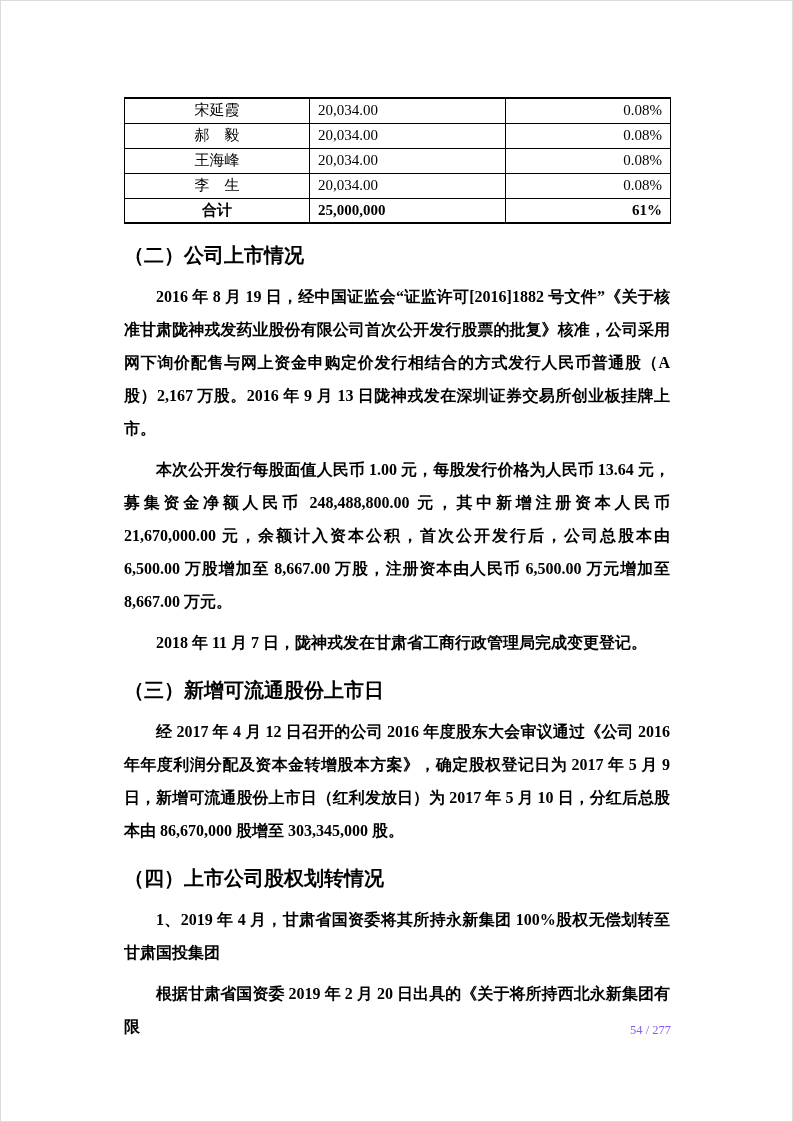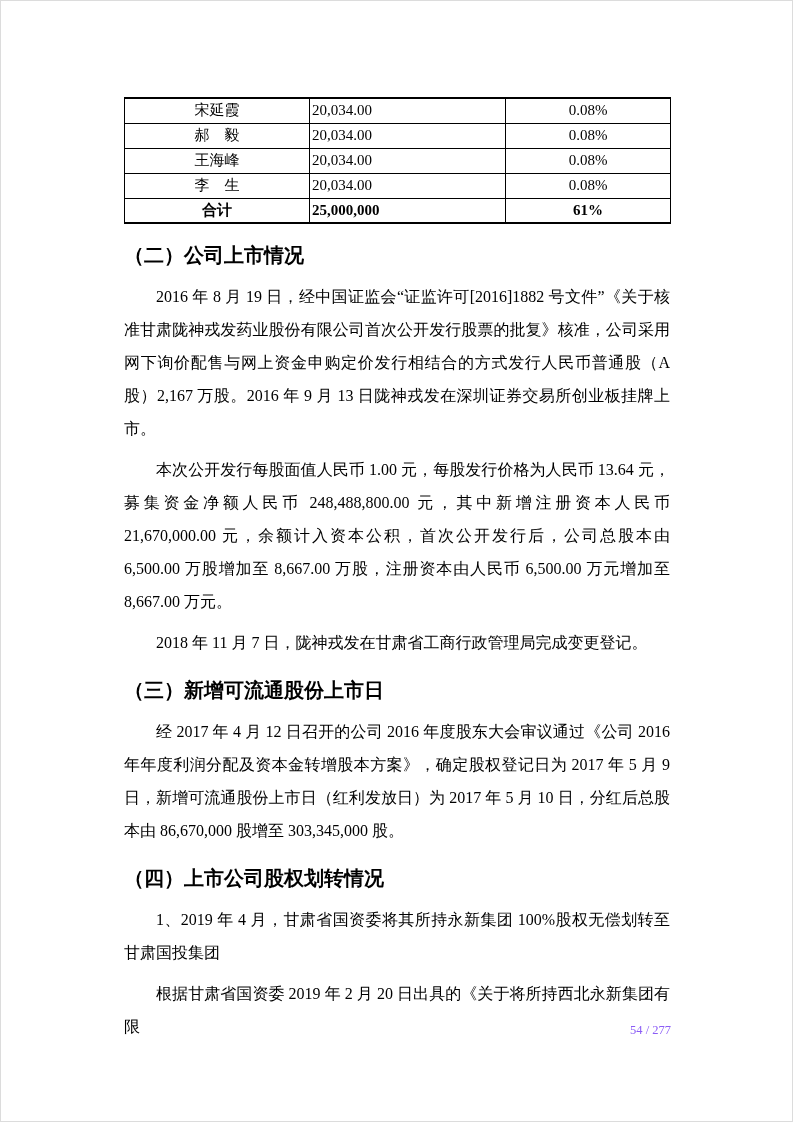--- a/index.html
+++ b/index.html
@@ -22,44 +22,45 @@
   }
   .data-table {
     border-collapse: collapse;
     width: 100%;
     table-layout: fixed;
   }
   .data-table td {
     border: 1px solid #000000;
     height: 25px;
     font-size: 15px;
-    padding: 0 2px;
+    padding: 0 8px;
     vertical-align: middle;
     overflow: hidden;
     white-space: nowrap;
   }
   .data-table tr:first-child td { border-top: 2px solid #000000; }
   .data-table tr:last-child td { border-bottom: 2px solid #000000; }
   .col-name    { width: 185px; text-align: center; }
   .col-amount  { width: 196px; text-align: left; padding-right: 17px; }
-  .col-percent { width: 165px; text-align: center; padding-right: 7px; }
+  .col-percent { width: 165px; text-align: right; padding-right: 7px; }
   .total-row td { font-weight: bold; }
   .sec-heading {
     font-family: "Liberation Sans", "DejaVu Sans", sans-serif;
     font-weight: bold;
     font-size: 20px;
     line-height: 22px;
     margin: 20px 0 14px 0;
   }
   .para {
     font-size: 16px;
     line-height: 33px;
     text-align: justify;
     text-indent: 32px;
     margin: 0 0 8px 0;
+    font-weight: bold;
   }
   .page-number {
     position: absolute;
     top: 1022px;
     right: 121px;
     font-size: 12.5px;
     color: #8b5cf6;
   }
 </style>
 </head>

